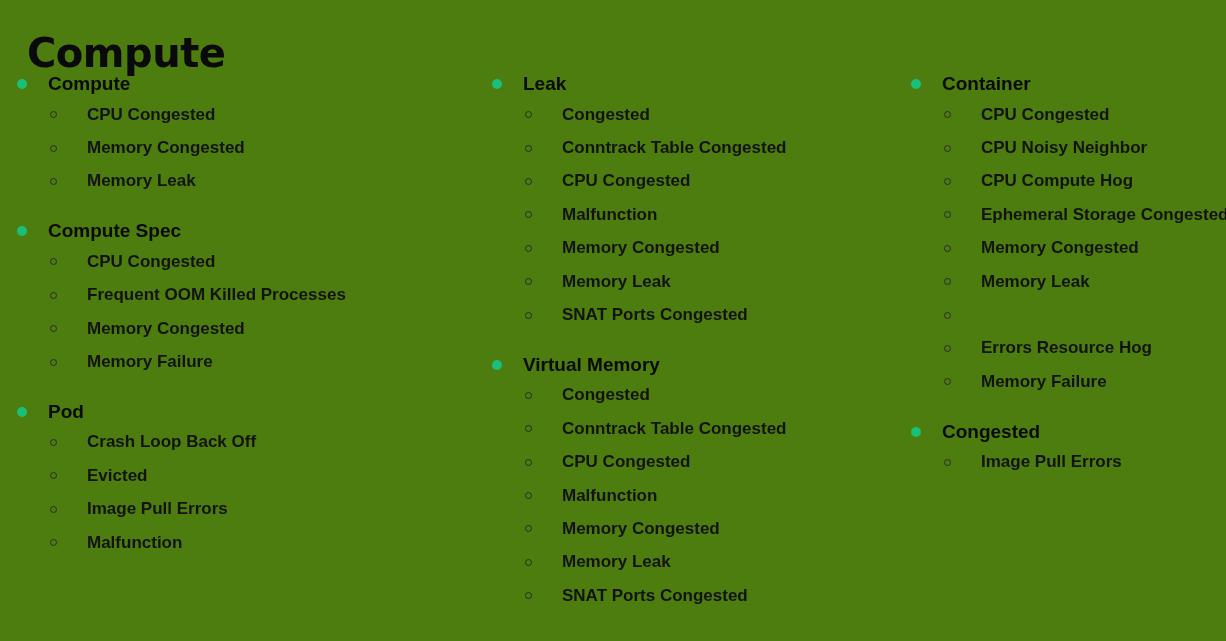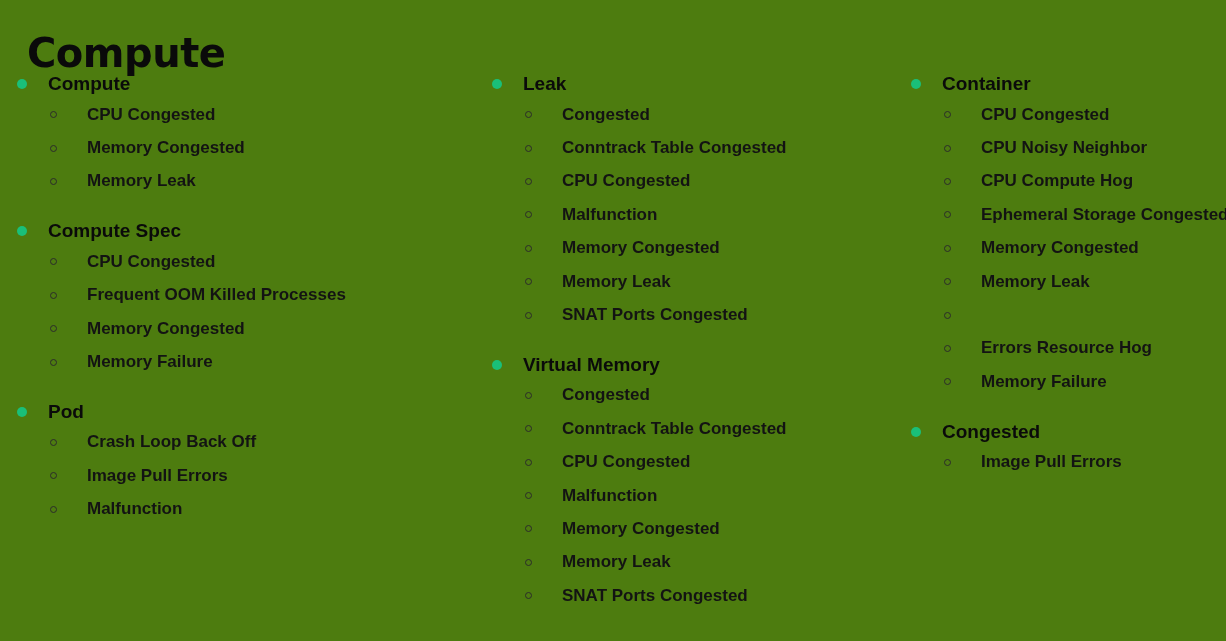--- a/index.html
+++ b/index.html
@@ -178,20 +178,24 @@
             <span class="group-bullet"></span>
             <span class="group-title">Pod</span>
           </div>
           <ul class="item-list">
             <li class="item">
               <span class="item-marker"></span>
               <span class="item-label">Crash Loop Back Off</span>
             </li>
             <li class="item">
               <span class="item-marker"></span>
+              <span class="item-label">Evicted</span>
+            </li>
+            <li class="item">
+              <span class="item-marker"></span>
               <span class="item-label">Image Pull Errors</span>
             </li>
             <li class="item">
               <span class="item-marker"></span>
               <span class="item-label">Malfunction</span>
             </li>
           </ul>
         </div>
       </div>
     <div class="column column-2">

